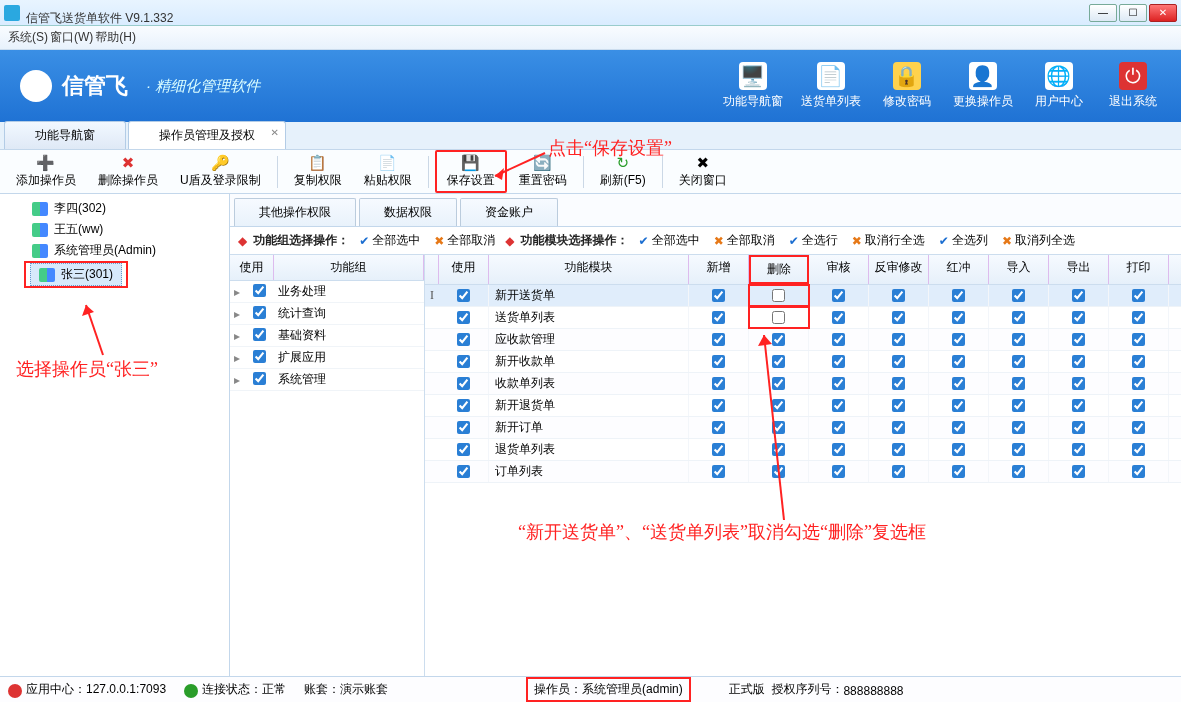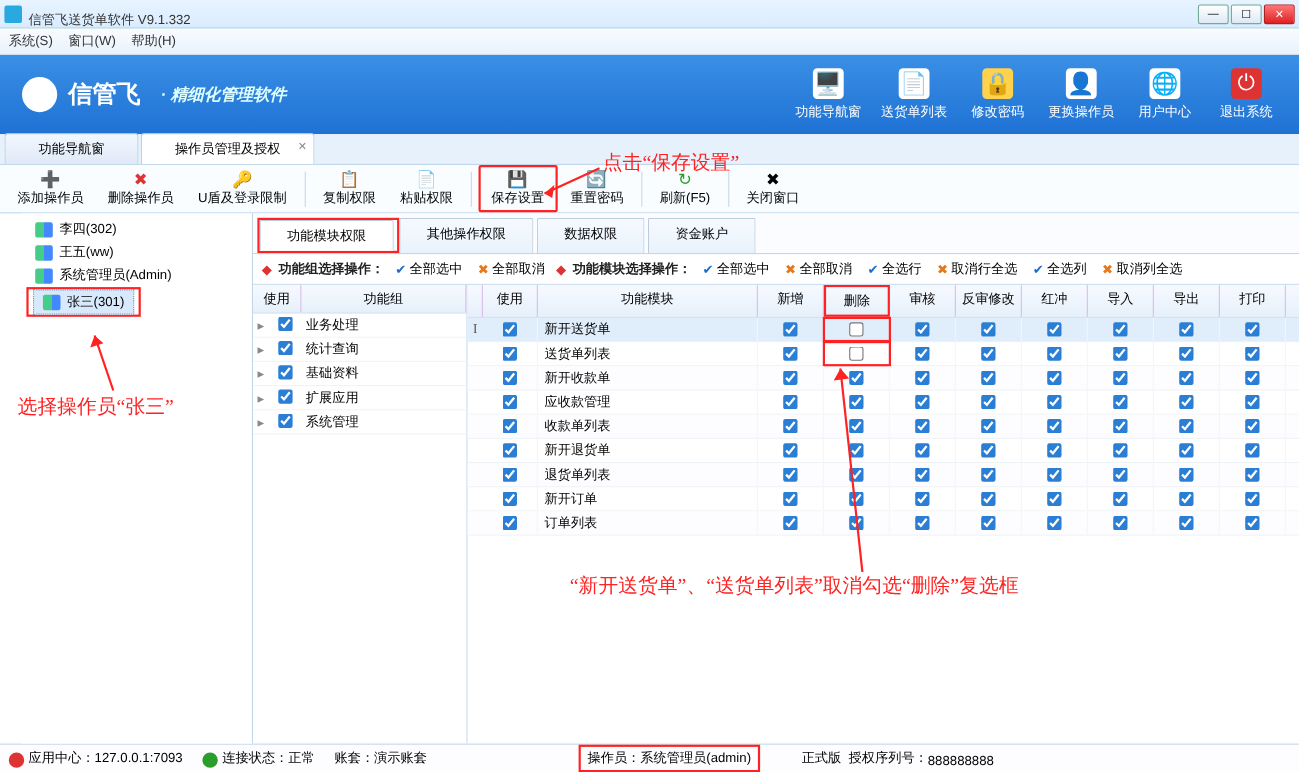--- a/index.html
+++ b/index.html
@@ -7,29 +7,29 @@
 
 
 .titlebar { height: 26px; background: linear-gradient(#e8f4ff, #d9ecff); border-bottom: 1px solid #9cc; display: flex; align-items: center; padding: 0 4px; }
 .titlebar .app-icon { width: 16px; height: 16px; background: #2aa8e0; margin-right: 6px; border-radius: 2px; }
 .titlebar .title { flex: 1; color: #333; margin-top: 12px; }
 .win-controls { display: flex; gap: 2px; }
 .win-btn { width: 28px; height: 18px; border: 1px solid #7a9; background: linear-gradient(#fff,#dde9f5); border-radius: 2px; display:flex; align-items:center; justify-content:center; cursor:pointer; font-size:10px;}
 .win-btn.close { background: linear-gradient(#f77,#d22); border-color:#a22; color:#fff; }
 
 
-.menubar { height: 24px; background: linear-gradient(#f9fcff,#e8f2fc); display: flex; align-items: center; padding: 0 8px; gap: 14px; border-bottom: 1px solid #cde; }
+.menubar { height: 24px; background: linear-gradient(#f9fcff,#e8f2fc); display: flex; align-items: center; padding: 0 8px; gap: 2px; border-bottom: 1px solid #cde; }
 .menubar span { color:#333; cursor:pointer; }
 
 
 .banner { height: 72px; background: linear-gradient(#3a8fe5, #1f72d4); display: flex; align-items: center; padding: 0 20px; color:#fff; }
 .logo-area { display:flex; align-items:center; gap:10px; }
 .logo-icon { width:32px; height:32px; background:#fff; border-radius:50%; position:relative; }
 .logo-text { font-size: 22px; font-weight:bold; }
-.logo-sub { font-size:15px; margin-left:8px; font-style:italic; color:#dff;font-weight:bold; }
+.logo-sub { font-size:15px; margin-left:8px; font-style:italic; color:#dff; }
 .banner-spacer { flex:1; }
 .banner-btns { display:flex; gap:18px; }
 .banner-btn { display:flex; flex-direction:column; align-items:center; gap:3px; cursor:pointer; min-width:56px;}
 .banner-btn .bicon { width:28px; height:28px; border-radius:4px; display:flex; align-items:center; justify-content:center; font-size:20px; }
 
 
 .win-tabs { height: 28px; background:#e6f1fb; border-bottom:1px solid #c3d7eb; display:flex; align-items:flex-end; padding-left:4px; }
 .wtab { padding: 5px 30px; border:1px solid #b3cce6; border-bottom:none; background:linear-gradient(#f2f8ff,#dfe9f6); border-radius:3px 3px 0 0; margin-right:2px; cursor:pointer; position:relative;}
 .wtab.active { background:#fff; }
 .wtab .closex { position:absolute; right:6px; top:5px; font-size:10px; color:#888; }
@@ -214,23 +214,20 @@
         </div><div class="oplist-item">
           <span class="uicon"></span>
           <span>系统管理员(Admin)</span>
         </div><span class="red-box" style="padding: 0px 4px;"><div class="oplist-item sel">
             <span class="uicon"></span>
             <span>张三(301)</span>
           </div></span></div>
   </div>
   <div class="right-panel">
     <div class="inner-tabs">
-      <span class="red-box">
-          <div class="itab active"><span>功能模块权限</span></div>
-        </span>
       <div class="itab"><span>其他操作权限</span></div>
       <div class="itab"><span>数据权限</span></div>
       <div class="itab"><span>资金账户</span></div>
     </div>
     <div class="filterbar">
       <span style="color:#d33;">◆</span>
       <b class="lbl">功能组选择操作：</b>
       <span class="fbtn">
           <span class="ck-blue">✔</span>
           <span>全部选中</span>
@@ -375,20 +372,51 @@
               </div>
               <div class="mc c">
                 <input type="checkbox" checked="" style="">
               </div>
             </div>
             <div class="mrow">
               <div class="cursor-i"></div>
               <div class="mc use">
                 <input type="checkbox" checked="" style="">
               </div>
+              <div class="mc mod">应收款管理</div>
+              <div class="mc c">
+                <input type="checkbox" checked="" style="">
+              </div>
+              <div class="mc c">
+                <input type="checkbox" checked="" style="">
+              </div>
+              <div class="mc c">
+                <input type="checkbox" checked="" style="">
+              </div>
+              <div class="mc c">
+                <input type="checkbox" checked="" style="">
+              </div>
+              <div class="mc c">
+                <input type="checkbox" checked="" style="">
+              </div>
+              <div class="mc c">
+                <input type="checkbox" checked="" style="">
+              </div>
+              <div class="mc c">
+                <input type="checkbox" checked="" style="">
+              </div>
+              <div class="mc c">
+                <input type="checkbox" checked="" style="">
+              </div>
+            </div>
+            <div class="mrow">
+              <div class="cursor-i"></div>
+              <div class="mc use">
+                <input type="checkbox" checked="" style="">
+              </div>
               <div class="mc mod">新开收款单</div>
               <div class="mc c">
                 <input type="checkbox" checked="" style="">
               </div>
               <div class="mc c">
                 <input type="checkbox" checked="" style="">
               </div>
               <div class="mc c">
                 <input type="checkbox" checked="" style="">
               </div>
@@ -406,51 +434,20 @@
               </div>
               <div class="mc c">
                 <input type="checkbox" checked="" style="">
               </div>
             </div>
             <div class="mrow">
               <div class="cursor-i"></div>
               <div class="mc use">
                 <input type="checkbox" checked="" style="">
               </div>
-              <div class="mc mod">应收款管理</div>
-              <div class="mc c">
-                <input type="checkbox" checked="" style="">
-              </div>
-              <div class="mc c">
-                <input type="checkbox" checked="" style="">
-              </div>
-              <div class="mc c">
-                <input type="checkbox" checked="" style="">
-              </div>
-              <div class="mc c">
-                <input type="checkbox" checked="" style="">
-              </div>
-              <div class="mc c">
-                <input type="checkbox" checked="" style="">
-              </div>
-              <div class="mc c">
-                <input type="checkbox" checked="" style="">
-              </div>
-              <div class="mc c">
-                <input type="checkbox" checked="" style="">
-              </div>
-              <div class="mc c">
-                <input type="checkbox" checked="" style="">
-              </div>
-            </div>
-            <div class="mrow">
-              <div class="cursor-i"></div>
-              <div class="mc use">
-                <input type="checkbox" checked="" style="">
-              </div>
               <div class="mc mod">收款单列表</div>
               <div class="mc c">
                 <input type="checkbox" checked="" style="">
               </div>
               <div class="mc c">
                 <input type="checkbox" checked="" style="">
               </div>
               <div class="mc c">
                 <input type="checkbox" checked="" style="">
               </div>
@@ -499,52 +496,52 @@
               </div>
               <div class="mc c">
                 <input type="checkbox" checked="" style="">
               </div>
             </div>
             <div class="mrow">
               <div class="cursor-i"></div>
               <div class="mc use">
                 <input type="checkbox" checked="" style="">
               </div>
+              <div class="mc mod">新开订单</div>
+              <div class="mc c">
+                <input type="checkbox" checked="" style="">
+              </div>
+              <div class="mc c">
+                <input type="checkbox" checked="" style="">
+              </div>
+              <div class="mc c">
+                <input type="checkbox" checked="" style="">
+              </div>
+              <div class="mc c">
+                <input type="checkbox" checked="" style="">
+              </div>
+              <div class="mc c">
+                <input type="checkbox" checked="" style="">
+              </div>
+              <div class="mc c">
+                <input type="checkbox" checked="" style="">
+              </div>
+              <div class="mc c">
+                <input type="checkbox" checked="" style="">
+              </div>
+              <div class="mc c">
+                <input type="checkbox" checked="" style="">
+              </div>
+            </div>
+            <div class="mrow">
+              <div class="cursor-i"></div>
+              <div class="mc use">
+                <input type="checkbox" checked="" style="">
+              </div>
               <div class="mc mod">退货单列表</div>
-              <div class="mc c">
-                <input type="checkbox" checked="" style="">
-              </div>
-              <div class="mc c">
-                <input type="checkbox" checked="" style="">
-              </div>
-              <div class="mc c">
-                <input type="checkbox" checked="" style="">
-              </div>
-              <div class="mc c">
-                <input type="checkbox" checked="" style="">
-              </div>
-              <div class="mc c">
-                <input type="checkbox" checked="" style="">
-              </div>
-              <div class="mc c">
-                <input type="checkbox" checked="" style="">
-              </div>
-              <div class="mc c">
-                <input type="checkbox" checked="" style="">
-              </div>
-              <div class="mc c">
-                <input type="checkbox" checked="" style="">
-              </div>
-            </div>
-            <div class="mrow">
-              <div class="cursor-i"></div>
-              <div class="mc use">
-                <input type="checkbox" checked="" style="">
-              </div>
-              <div class="mc mod">新开订单</div>
               <div class="mc c">
                 <input type="checkbox" checked="" style="">
               </div>
               <div class="mc c">
                 <input type="checkbox" checked="" style="">
               </div>
               <div class="mc c">
                 <input type="checkbox" checked="" style="">
               </div>
               <div class="mc c">

